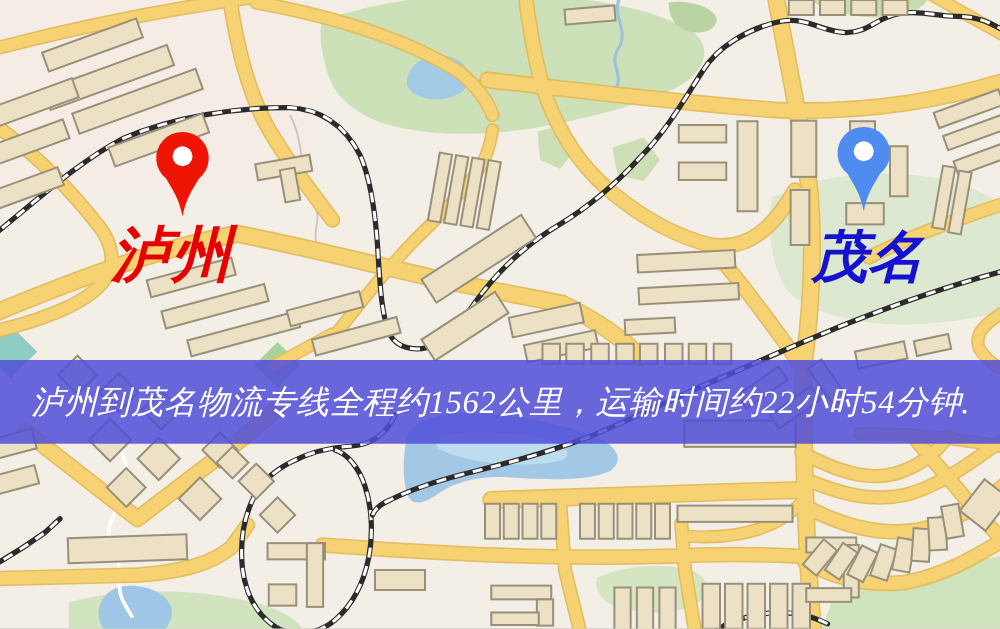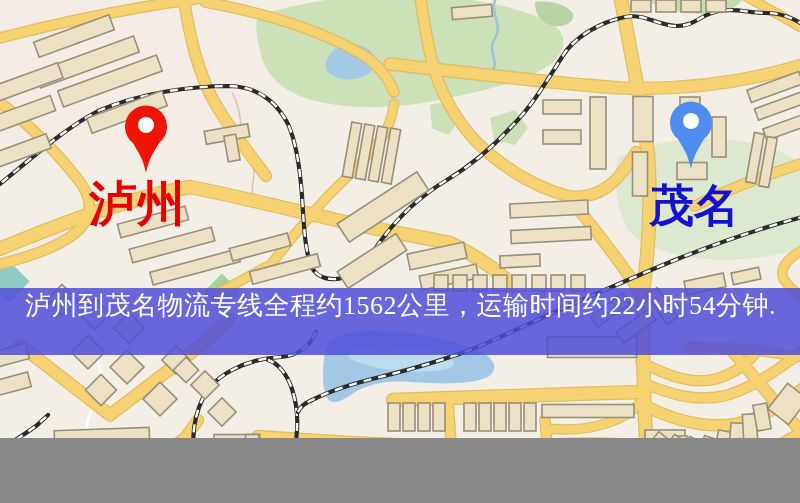--- a/index.html
+++ b/index.html
@@ -1,25 +1,25 @@
 <!DOCTYPE html>
 <html style="--bg: #f3efe6; --road: #f6d273; --road-edge: #e2b959; --bld: #ece1c4; --bld-stroke: #98907b; --rail: #2b2b2b; --banner-text: #ffffff;"><head>
 <meta charset="utf-8">
 <style>
   html,body{margin:0;padding:0;background:#888;}
-  .stage{position:relative;width:800px;height:438px;overflow:hidden;background:var(--bg,#f3efe6);
-         font-family:"Liberation Sans", sans-serif;}
+  .stage{position:relative;width:800px;height:503px;overflow:hidden;background:var(--bg,#f3efe6);
+         font-family:"Liberation Sans", sans-serif;font-style:italic;}
   svg.map{position:absolute;left:0;top:0;display:block;}
   .road-c{fill:none;stroke:var(--road-edge,#e2b959);stroke-linecap:round;stroke-linejoin:round;opacity:.95;}
   .road-f{fill:none;stroke:var(--road,#f6d273);stroke-linecap:round;stroke-linejoin:round;}
   .rail-b{fill:none;stroke:var(--rail,#2b2b2b);stroke-linecap:round;}
   .rail-w{fill:none;stroke:#ffffff;stroke-dasharray:8 7;stroke-linecap:butt;}
   .bld{fill:var(--bld,#ece1c4);stroke:var(--bld-stroke,#98907b);stroke-width:1.6;}
   .pin-label{font-family:"Liberation Serif", serif;font-weight:bold;}
-  .banner{position:absolute;left:0;top:288px;width:800px;height:67px;display:flex;align-items:flex-start;
+  .banner{position:absolute;left:0;top:288px;width:800px;height:67px;display:flex;align-items:center;
           box-sizing:border-box;padding-left:25px;z-index:5;}
   .banner span{color:var(--banner-text,#fff);font-size:26px;letter-spacing:.5px;
           font-family:"Liberation Serif", serif;white-space:nowrap;}
 </style>
 </head>
 <body>
 
 <div class="stage">
   <svg class="map" width="800" height="503" viewBox="0 0 800 503">
 

